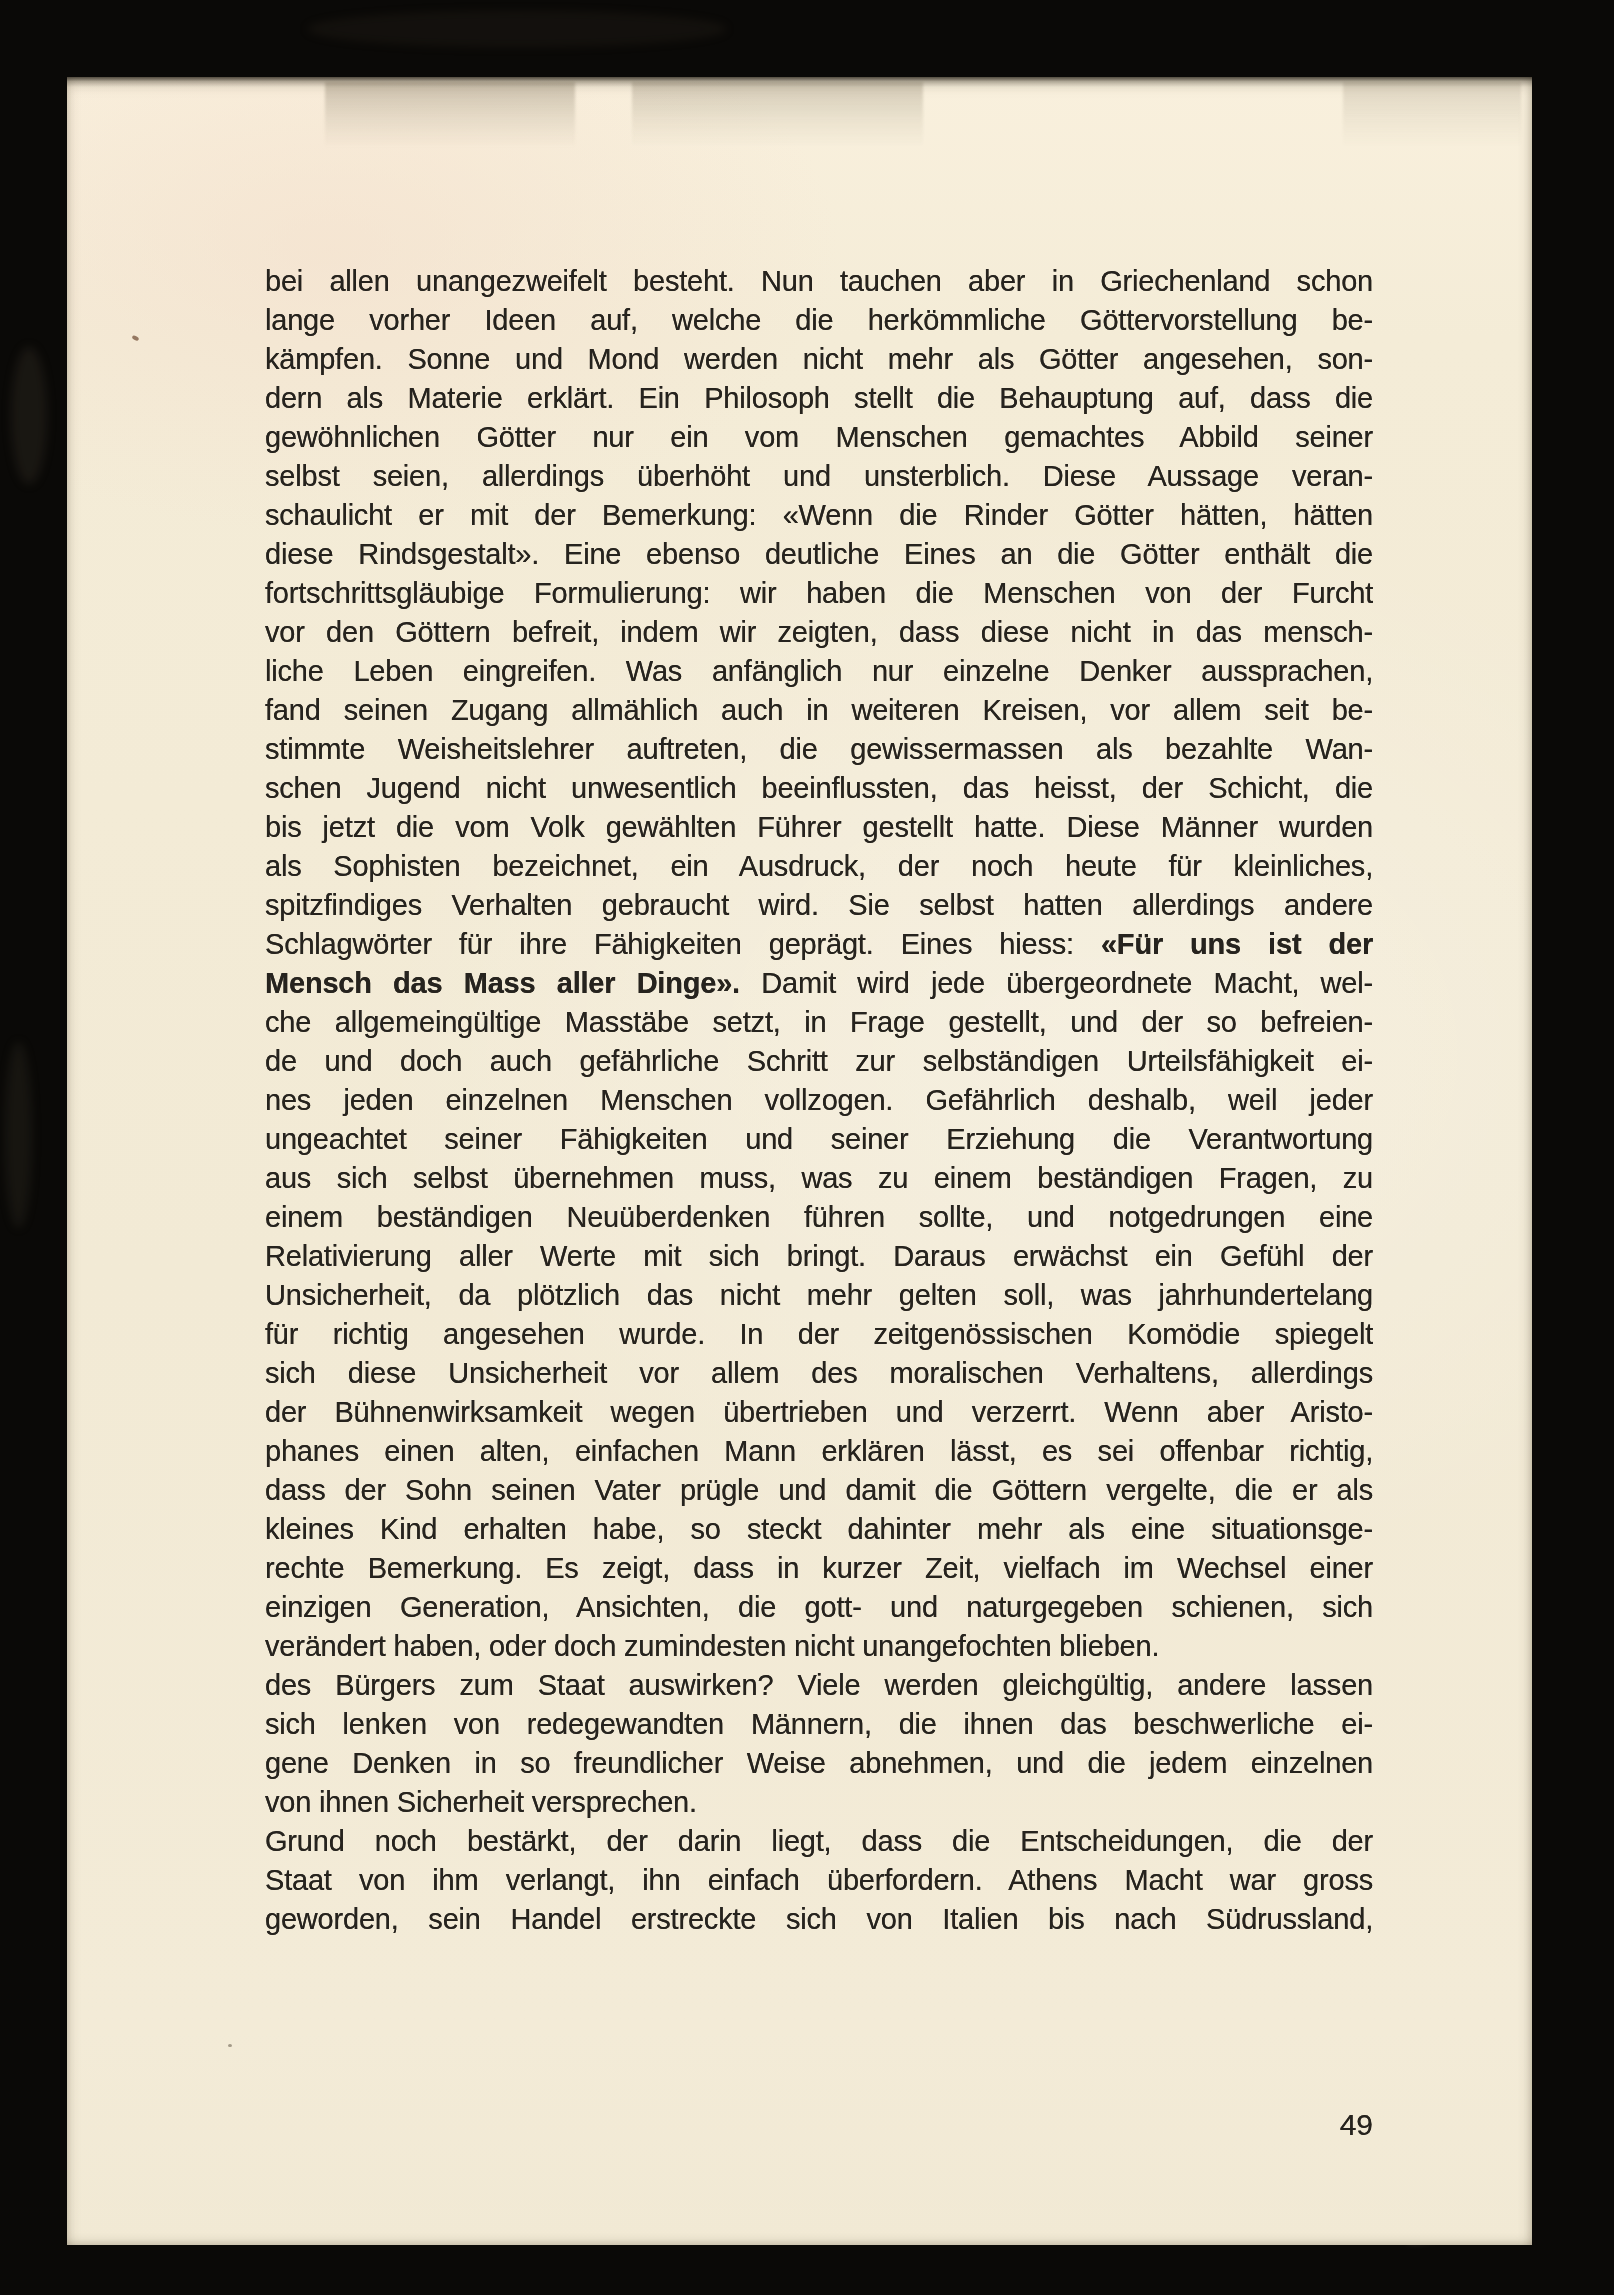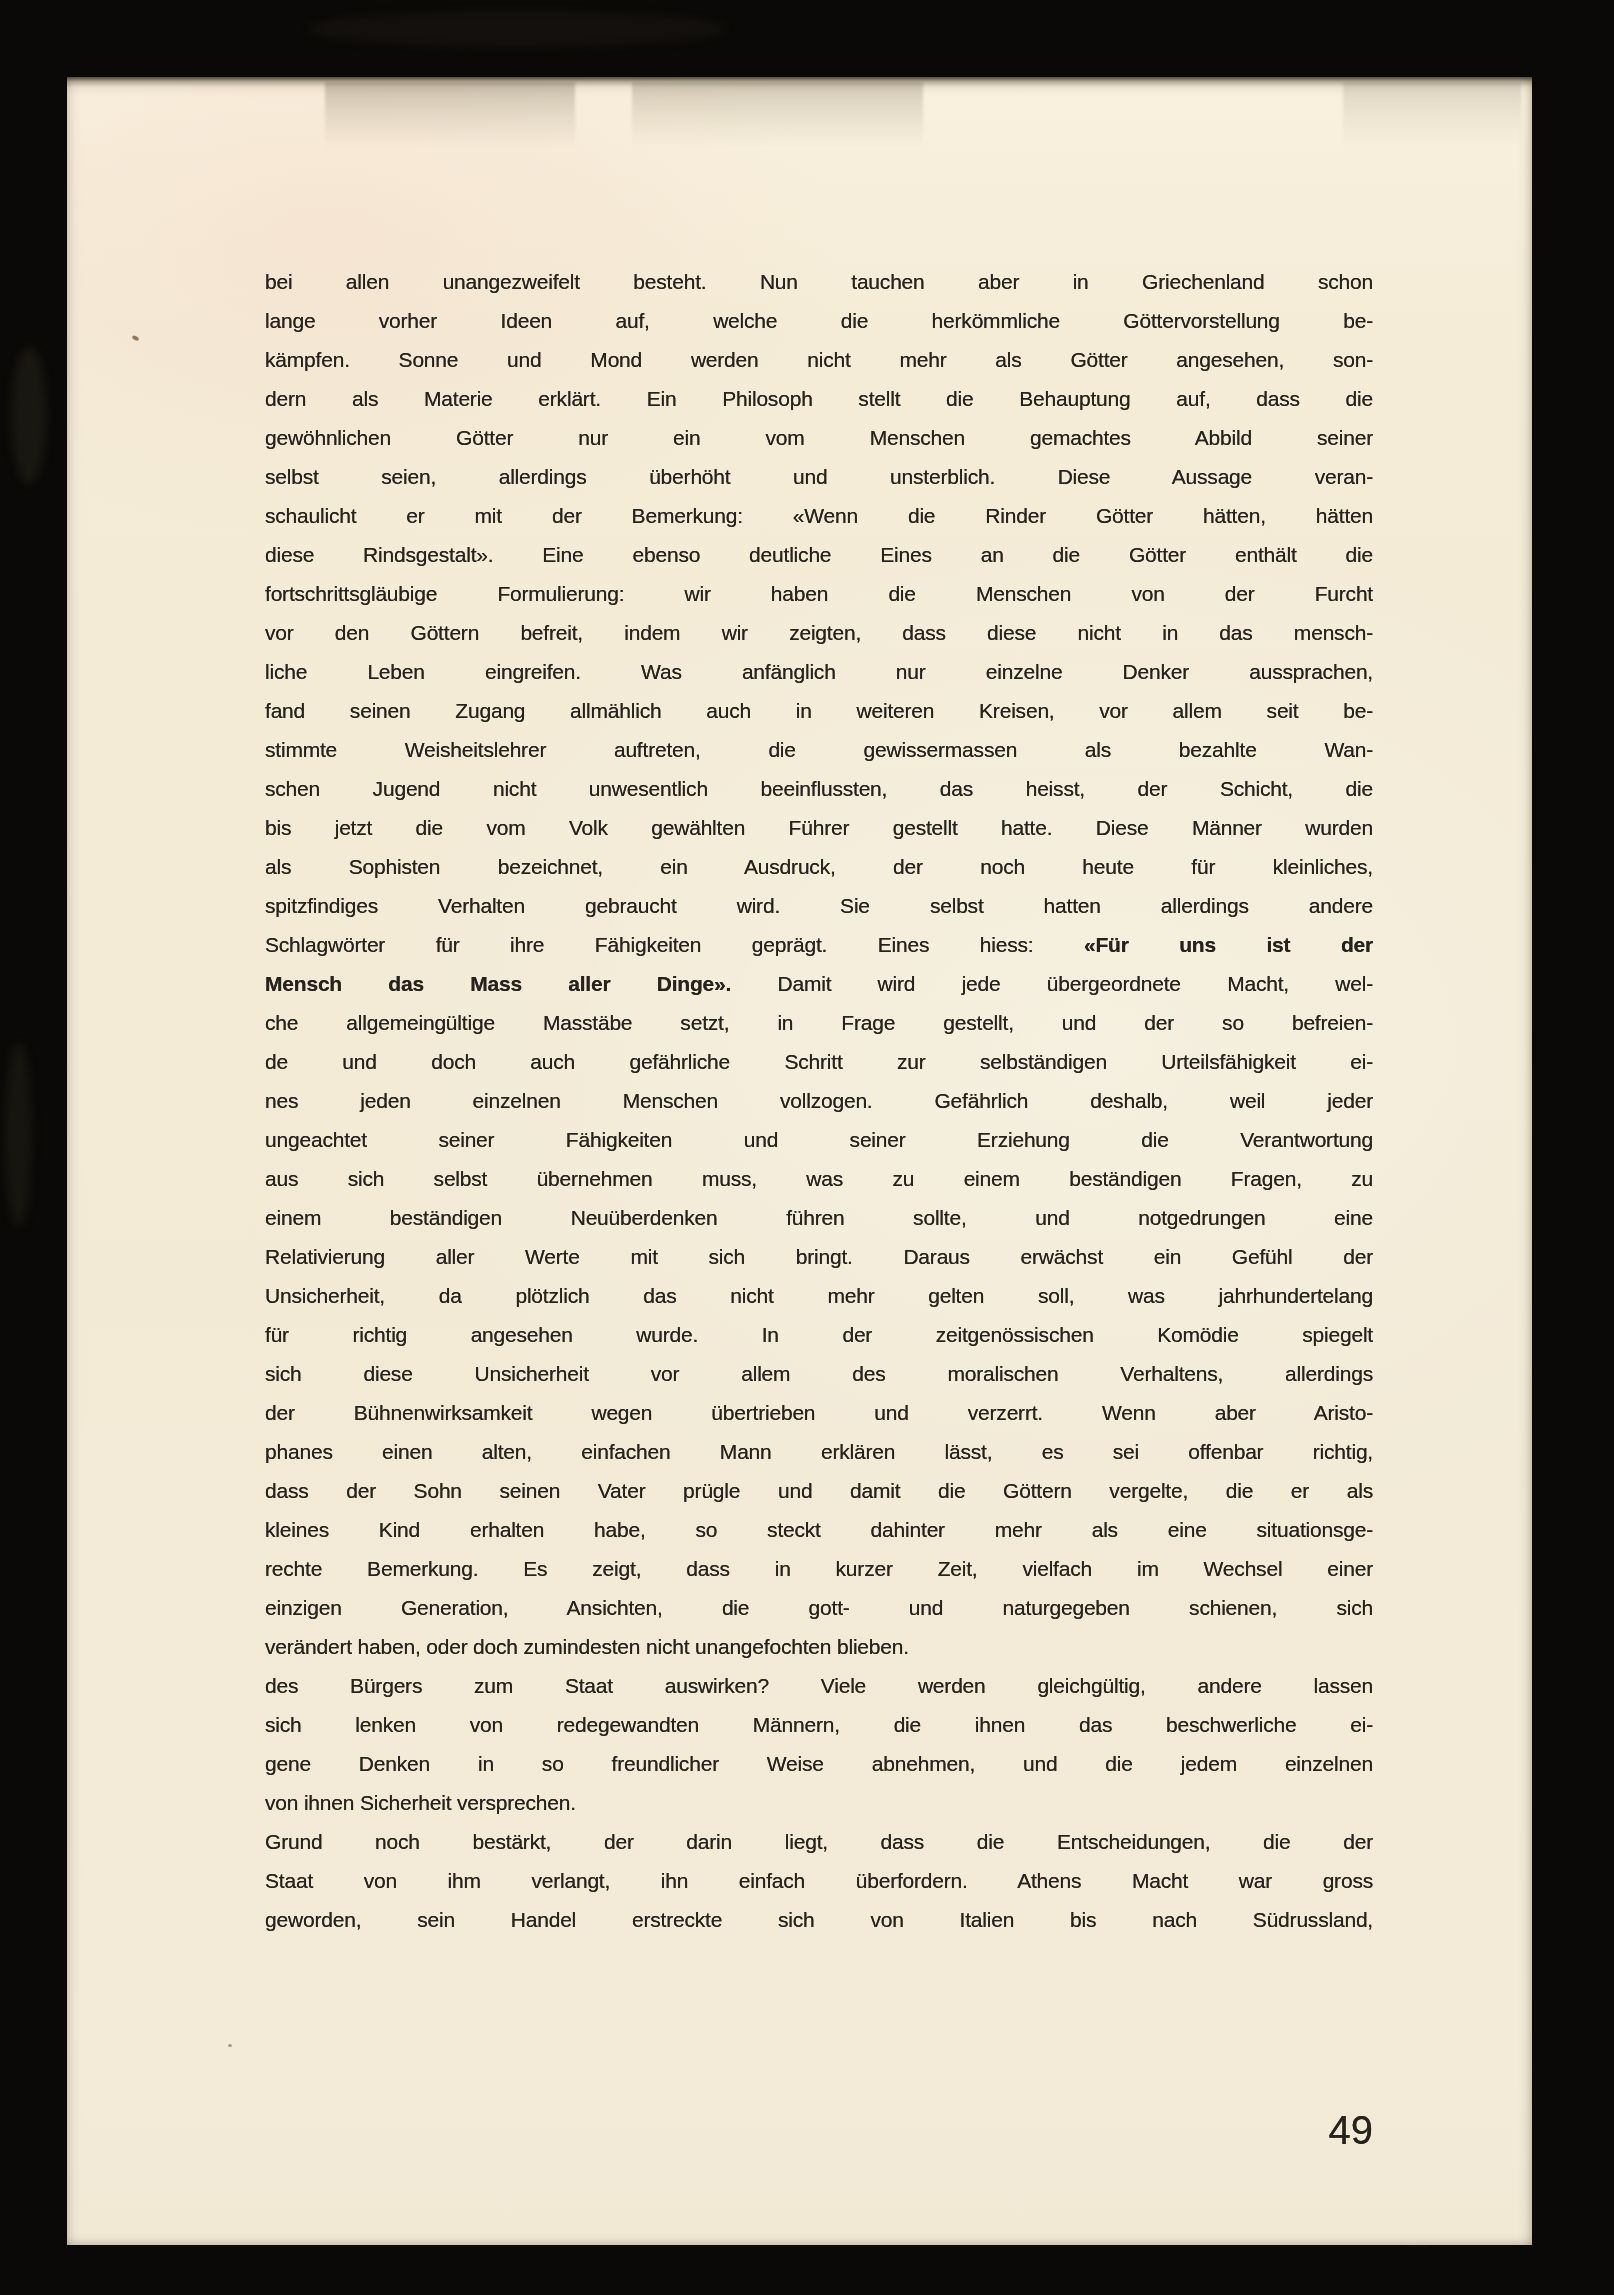--- a/index.html
+++ b/index.html
@@ -76,21 +76,21 @@
     opacity: 0.6;
   }
 
   
   .textblock {
     position: absolute;
     left: 198px;
     top: 185px;
     width: 1108px;
     color: #26231e;
-    font-size: 21px;
+    font-size: 29px;
     line-height: 39px;
     letter-spacing: -0.2px;
     text-shadow: 0 0 0.6px rgba(38, 34, 27, 0.85);
   }
   .line {
     height: 39px;
     overflow: hidden;
     text-align: justify;
     text-align-last: justify;
   }
@@ -101,21 +101,21 @@
   .line .bold {
     font-weight: bold;
   }
 
   .pagenum {
     position: absolute;
     left: 198px;
     top: 2031px;
     width: 1108px;
     text-align: right;
-    font-size: 40px;
+    font-size: 30px;
     color: #26231e;
     text-shadow: 0 0 0.6px rgba(38, 34, 27, 0.85);
   }
 
   
   .smudge {
     position: absolute;
     border-radius: 50%;
     filter: blur(4.8px);
   }

